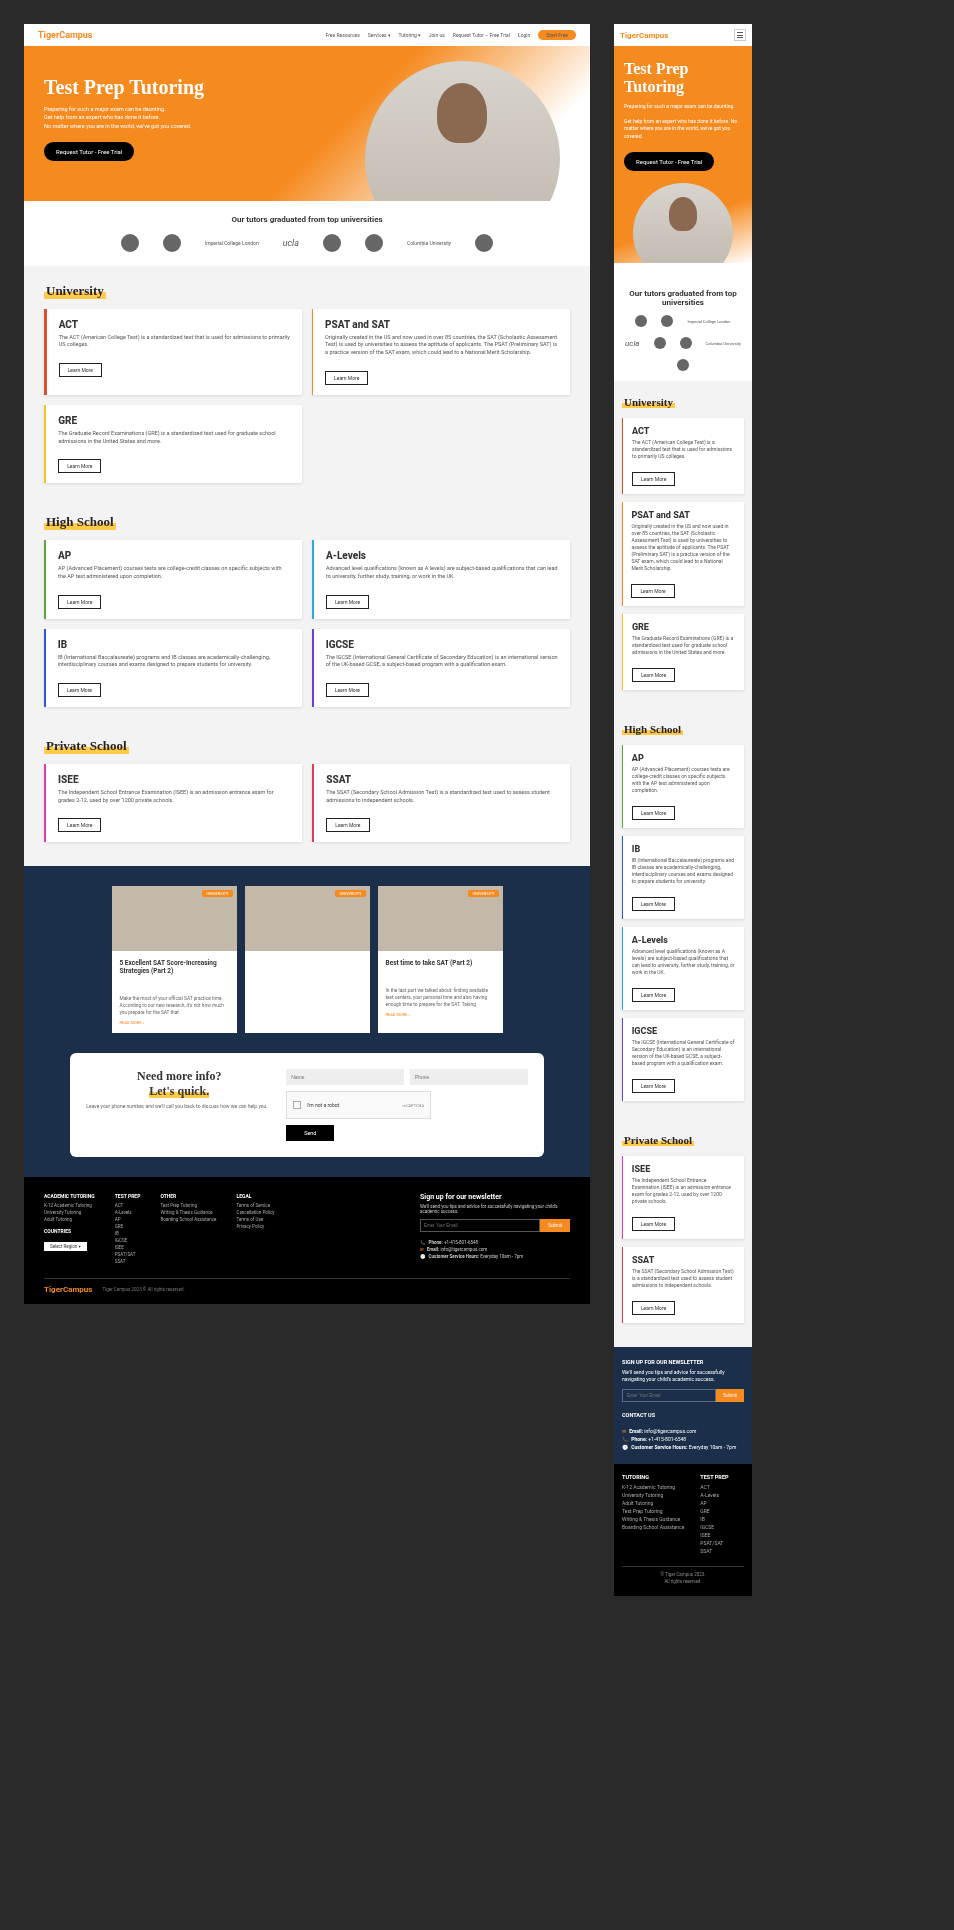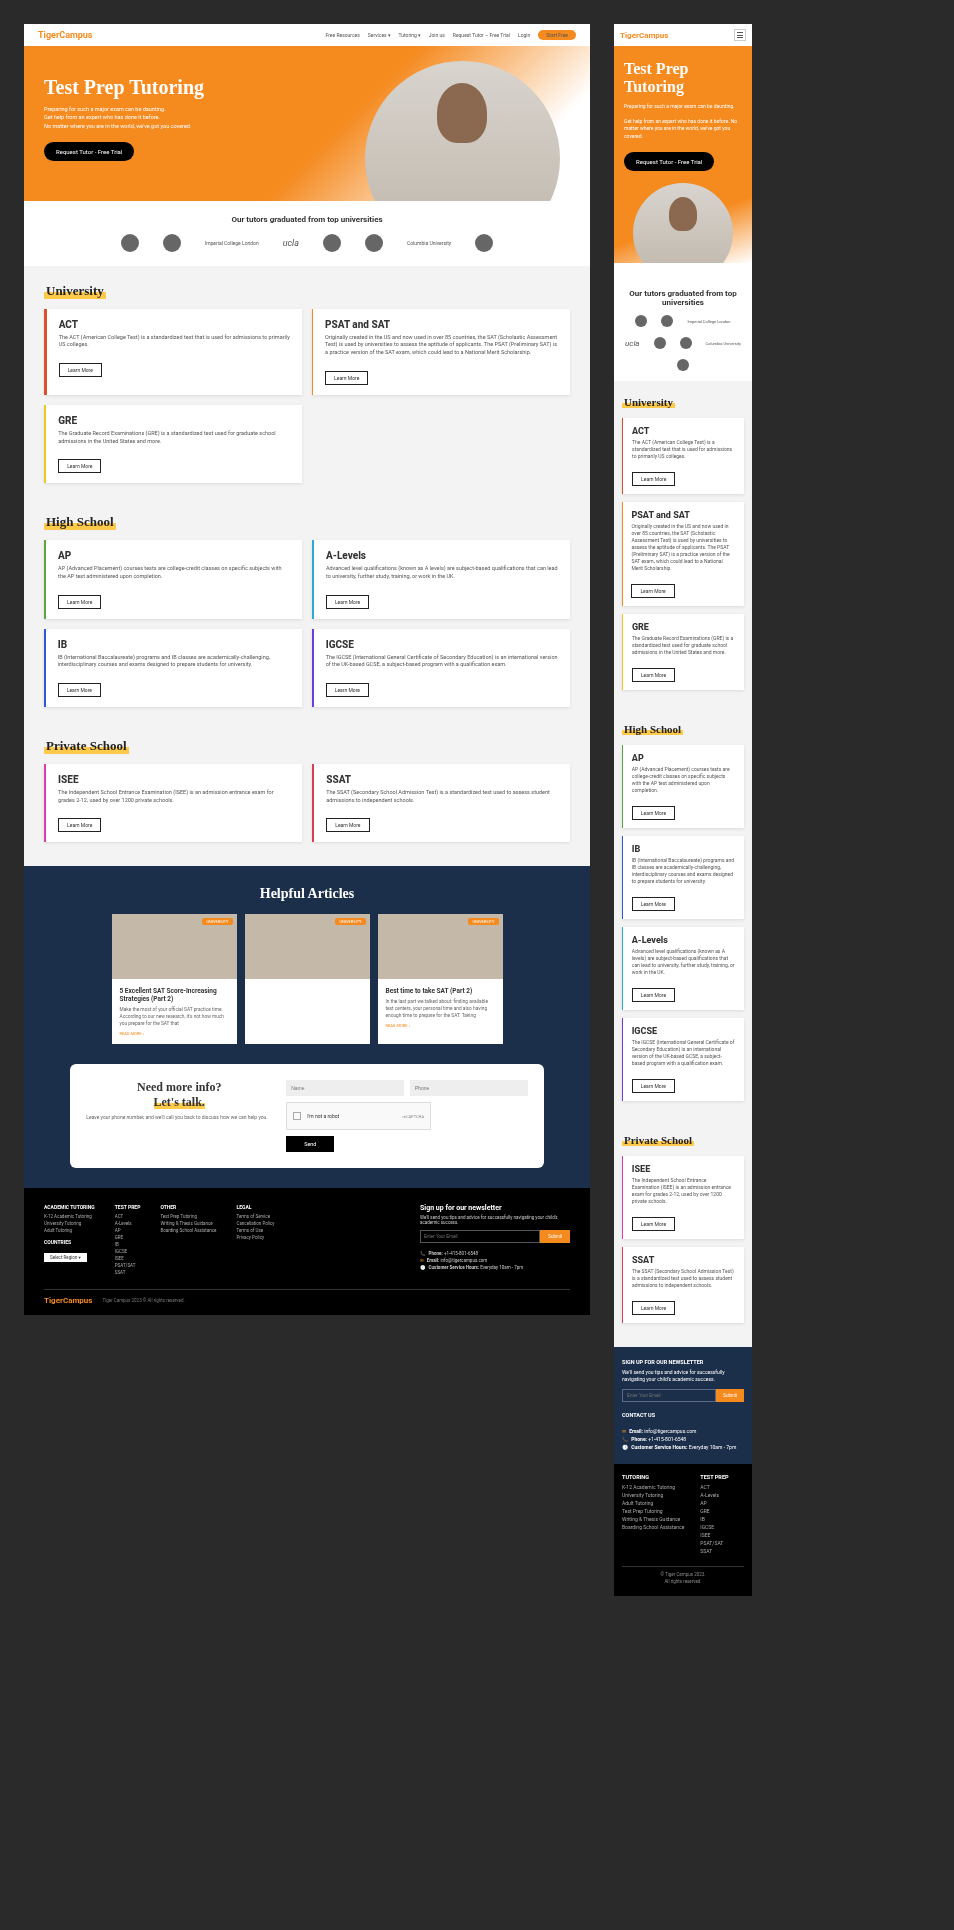--- a/index.html
+++ b/index.html
@@ -38,21 +38,21 @@
 .card p { font-size: 5.5px; color: #555; line-height: 1.4; margin-bottom: 8px; }
 .learn { border: 1px solid #222; font-size: 5px; padding: 3px 8px; display: inline-block; cursor: pointer; }
 
 .d-articles { background: #1c2f4a; padding: 20px; }
 .d-articles h2 { color: #fff; text-align: center; font-family: Georgia, serif; font-size: 14px; margin-bottom: 12px; }
 .arts { display: flex; gap: 8px; justify-content: center; }
 .art { background: #fff; width: 125px; }
 .art .img { height: 65px; background: #c4b9a8; position: relative; }
 .art .tag { position: absolute; top: 4px; right: 4px; background: #f58a1f; color: #fff; font-size: 4px; padding: 1px 4px; border-radius: 2px; }
 .art .cnt { padding: 8px; }
-.art h5 { font-size: 6.5px; font-weight: 700; margin-bottom: 4px; }
+.art h5 { font-size: 6.5px; font-weight: 700; margin-bottom: 21px; }
 .art p { font-size: 4.8px; color: #666; line-height: 1.4; }
 .art .read { font-size: 4px; color: #f58a1f; margin-top: 4px; display: block; }
 
 .d-form { background: #1c2f4a; padding: 0 20px 20px; position: relative; }
 .formbox { background: #fff; border-radius: 6px; padding: 16px; display: flex; gap: 14px; margin: 0 auto; width: 90%; }
 .formbox .left { flex: 1; }
 .formbox h3 { font-family: Georgia, serif; font-size: 12px; text-align: center; }
 .formbox h3 .hl { background: linear-gradient(transparent 55%, #ffc94a 55%); }
 .formbox p { font-size: 5px; color: #666; margin-top: 4px; }
 .formbox .right { flex: 1.3; }
@@ -249,21 +249,20 @@
     <div class="body">
       <h4>SSAT</h4>
       <p>The SSAT (Secondary School Admission Test) is a standardized test used to assess student admissions to independent schools.</p>
       <span class="learn">Learn More</span>
     </div>
           </div>
         </div>
   </div>
 
   <div class="d-articles">
-    <h2>Helpful Articles</h2>
     <div class="arts" id="d-arts">
           <div class="art">
      <div class="img">
               <span class="tag">UNIVERSITY</span>
             </div>
      <div class="cnt">
        <h5>5 Excellent SAT Score-Increasing Strategies (Part 2)</h5>
        <p>Make the most of your official SAT practice time.  According to our new research, it's not how much you prepare for the SAT that</p>
        <span class="read">READ MORE »</span>
      </div>
@@ -284,21 +283,21 @@
      </div>
           </div>
         </div>
   </div>
 
   <div class="d-form">
     <div class="formbox">
       <div class="left">
         <h3>
           <span>Need more info?</span><br>
-          <span class="hl">Let's talk.</span>
+          <span class="hl">Let's quick.</span>
         </h3>
         <p>Leave your phone number, and we'll call you back to discuss how we can help you.</p>
       </div>
       <div class="right">
         <div class="inputs">
           <input placeholder="Name" style="">
           <input placeholder="Phone" style="">
         </div>
         <div class="captcha">
           <span class="box"></span>

